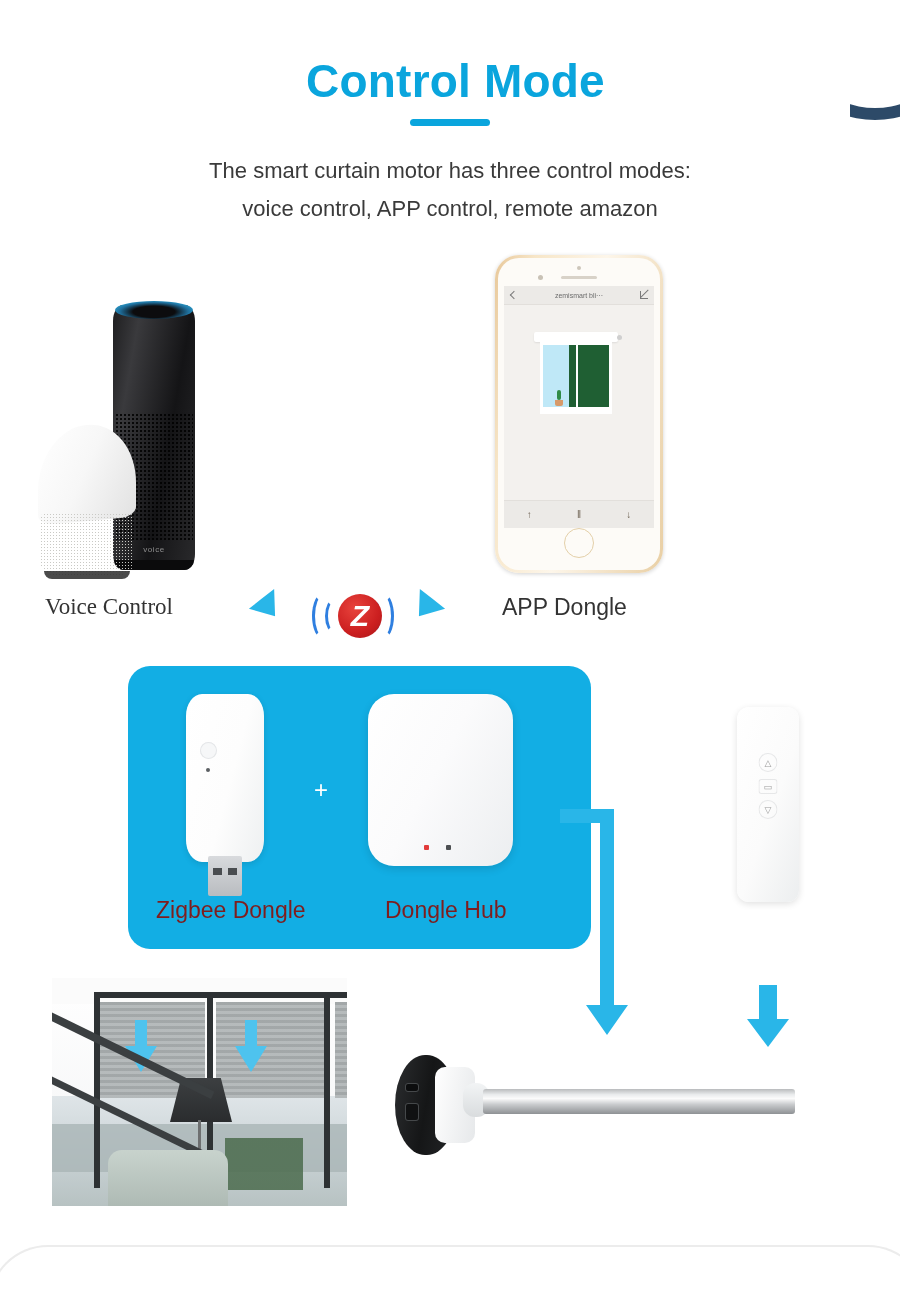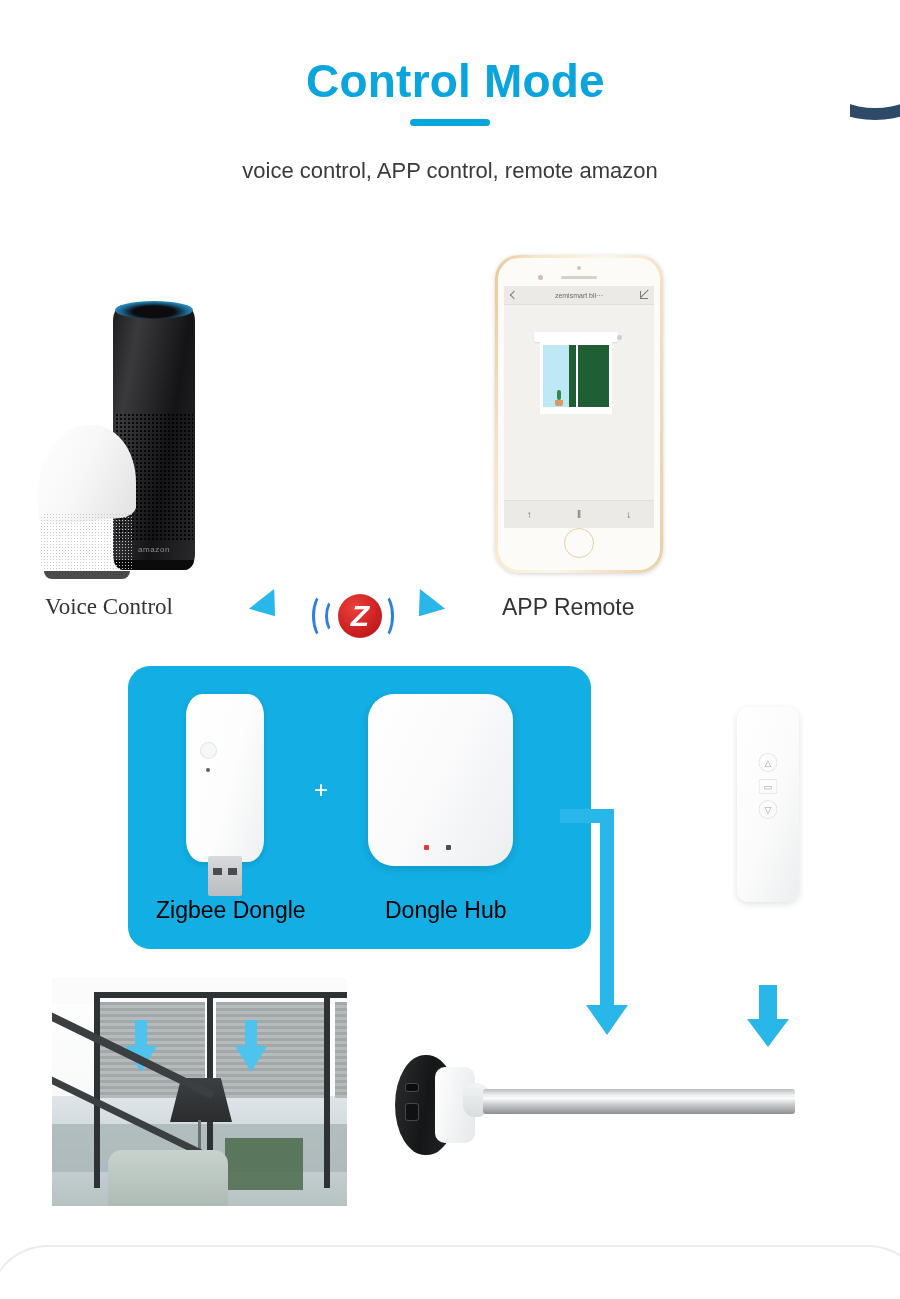--- a/index.html
+++ b/index.html
@@ -57,21 +57,21 @@
     background: #0aa5dd; border-radius: 4px;
   }
   .subtitle {
     position: absolute; top: 152px; left: 0; width: 900px;
     text-align: center;
     font-size: 22px; color: #3a3a3a; line-height: 38px;
   }
 
   
   .lbl { position: absolute; font-size: 23px; color: #333; white-space: nowrap; }
-  .lbl-white { color: #000000; }
+  .lbl-white { color: #7f1d1d; }
 
   
   .voice-wrap { position: absolute; left: 38px; top: 305px; width: 190px; height: 285px; }
   .echo {
     position: absolute; left: 75px; top: 0; width: 82px; height: 265px;
     border-radius: 10px / 16px;
     background: linear-gradient(100deg,#1d1d1f 0%,#3a3a3d 22%,#141416 62%,#2a2a2c 100%);
   }
   .echo-top {
     position: absolute; left: 2px; top: -4px; width: 78px; height: 18px;
@@ -412,28 +412,29 @@
 
 <div id="page">
 
   <div class="corner-tr"></div>
   <div class="corner-tr-inner"></div>
   <div class="frame-bl"></div>
 
   <div class="title">Control Mode</div>
   <div class="title-rule"></div>
   <div class="subtitle">
+    <div>The smart curtain motor has three control modes:</div>
     <div>voice control, APP control, remote amazon</div>
   </div>
 
   <div class="voice-wrap">
     <div class="echo">
       <div class="echo-top"></div>
       <div class="echo-grill"></div>
-      <div class="echo-logo">amazon</div>
+      <div class="echo-logo">voice</div>
       <div class="echo-base"></div>
     </div>
     <div class="gh">
       <div class="gh-top"></div>
       <div class="gh-base"></div>
       <div class="gh-foot"></div>
     </div>
   </div>
   <div class="lbl" style="left:45px; top:594px;font-family:Liberation Serif, serif;">Voice Control</div>
 
@@ -464,21 +465,21 @@
         </div>
         <div class="app-ctrls">
           <span class="ctrl-btn">↑</span>
           <span class="ctrl-btn">‖</span>
           <span class="ctrl-btn">↓</span>
         </div>
       </div>
       <div class="phone-home"></div>
     </div>
   </div>
-  <div class="lbl" style="left:502px; top:594px;">APP Remote</div>
+  <div class="lbl" style="left:502px; top:594px;">APP Dongle</div>
 
   <svg class="arrow-diag" style="left:238px; top:578px;" viewBox="0 0 56 48">
     <path d="M4 6 L26 6 L26 20 L42 20 L26 42 L10 20 L26 20 L26 6 Z" fill="#29b6e8" transform="rotate(-38 26 24)"></path>
   </svg>
   <svg class="arrow-diag" style="left:404px; top:578px;" viewBox="0 0 56 48">
     <path d="M4 6 L26 6 L26 20 L42 20 L26 42 L10 20 L26 20 L26 6 Z" fill="#29b6e8" transform="rotate(38 26 24)"></path>
   </svg>
 
   <div class="zig">
     <span class="zig-wave zw-l2"></span>

